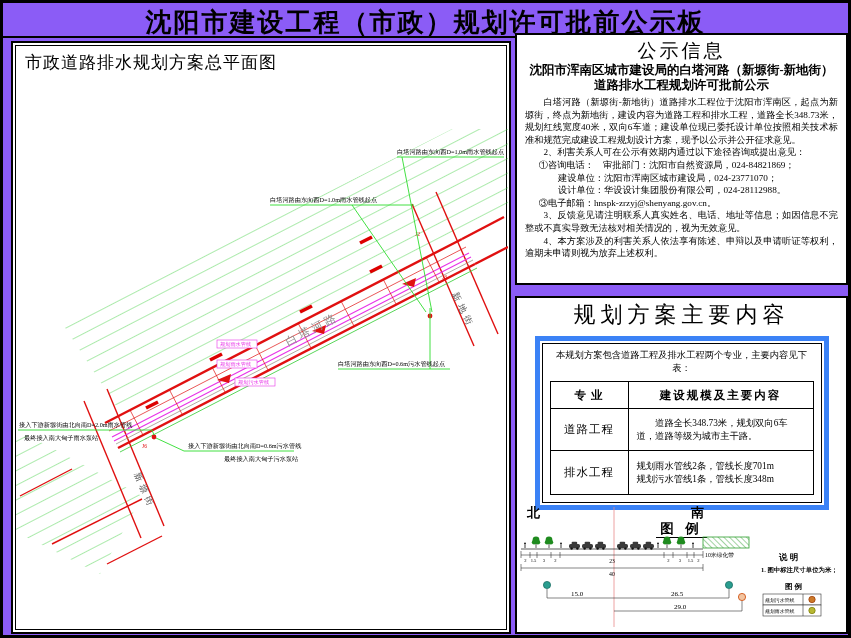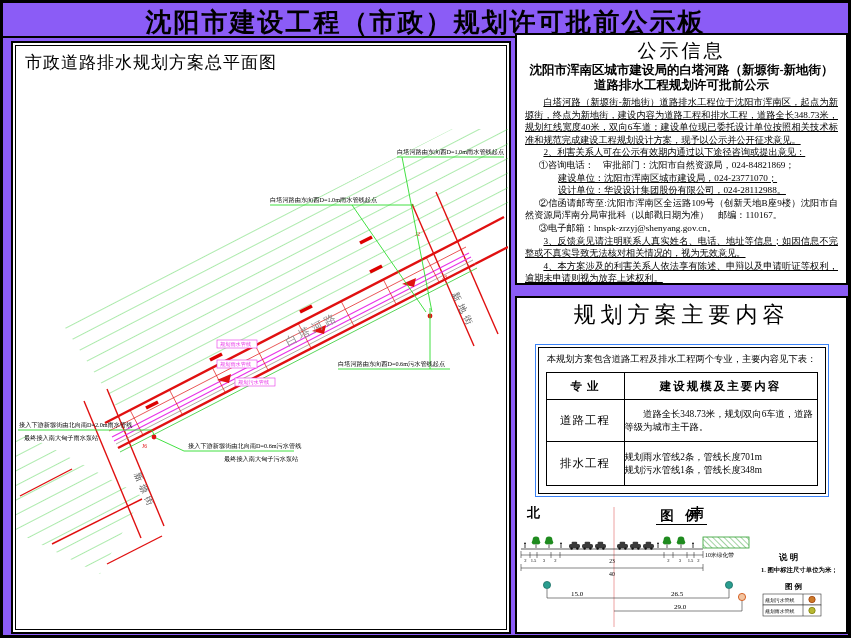--- a/index.html
+++ b/index.html
@@ -15,35 +15,35 @@
   #left-panel { position:absolute; left:8px; top:38px; width:500px; height:593px;
     border:2px solid #000; box-shadow: inset 0 0 0 2px #fff, inset 0 0 0 3px #000; background:#fff; }
   #plan-title { position:absolute; left:12px; top:8px; font-size:17px; letter-spacing:1px; }
   #plan-svg { position:absolute; left:3px; top:3px; }
   
   #notice-box { position:absolute; left:512px; top:30px; width:333px; height:252px;
     border:2px solid #000; background:#fff; padding:4px 8px; overflow:hidden; }
   #notice-title { text-align:center; font-size:19px; letter-spacing:3px; line-height:24px; }
   .notice-sub { text-align:center; font-size:12.5px; font-weight:bold; line-height:15px; }
   .np { font-size:9.2px; line-height:12.6px; text-align:justify; }
-  .i2 { text-indent:2em;text-decoration:underline; }
+  .i2 { text-indent:2em; }
   .i15 { text-indent:1.5em; }
-  .i35 { padding-left:3.6em;text-decoration:underline; }
+  .i35 { padding-left:3.6em; }
   
   #content-box { position:absolute; left:512px; top:293px; width:333px; height:338px;
     border:2px solid #000; background:#fff; overflow:hidden; }
   #content-title { text-align:center; font-size:22px; letter-spacing:5px; margin-top:2px; }
-  #table-wrap { margin:14px auto 0 auto; width:294px; border:1px solid #3b82f6;
+  #table-wrap { margin:6px auto 0 auto; width:294px; border:5px solid #3b82f6;
     box-shadow: inset 0 0 0 2px #fff, inset 0 0 0 3px #000; padding:8px 10px 10px 10px; }
   #table-intro { text-align:center; font-size:9.3px; margin-bottom:6px; }
   table.spec { width:100%; border-collapse:collapse; }
   table.spec td { border:1px solid #000; vertical-align:middle; }
   td.hd { text-align:center; font-weight:bold; font-size:11.5px; height:27px; letter-spacing:2px; }
   td.lbl { text-align:center; font-size:11.5px; width:78px; letter-spacing:1px; }
-  td.cnt { font-size:9.3px; line-height:13px; padding:6px 0; }
+  td.cnt { font-size:9.3px; line-height:13px; padding:6px 8px; }
   td.cnt .ind { text-indent:2em; }
   #legend-heading { text-align:center; margin-top:9px; }
   #legend-heading span { font-size:13.5px; font-weight:bold; letter-spacing:4px;
     border-bottom:1.5px solid #000; padding:0 4px 1px 4px; }
   #cs-svg { position:absolute; left:0px; top:207px; }
   .t { font-family:"Liberation Serif","DejaVu Serif",serif; }
 </style>
 </head>
 <body>
 
@@ -167,21 +167,20 @@
   <div id="notice-box">
     <div id="notice-title">公示信息</div>
     <div class="notice-sub">沈阳市浑南区城市建设局的白塔河路（新塬街-新地街）</div>
     <div class="notice-sub">道路排水工程规划许可批前公示</div>
     <div style="height:3px"></div>
     <p class="np i2">白塔河路（新塬街-新地街）道路排水工程位于沈阳市浑南区，起点为新塬街，终点为新地街，建设内容为道路工程和排水工程，道路全长348.73米，规划红线宽度40米，双向6车道；建设单位现已委托设计单位按照相关技术标准和规范完成建设工程规划设计方案，现予以公示并公开征求意见。</p>
     <p class="np i2">2、利害关系人可在公示有效期内通过以下途径咨询或提出意见：</p>
     <p class="np i15">①咨询电话：　审批部门：沈阳市自然资源局，024-84821869；</p>
     <p class="np i35">建设单位：沈阳市浑南区城市建设局，024-23771070；</p>
     <p class="np i35">设计单位：华设设计集团股份有限公司，024-28112988。</p>
-    <p class="np i15">②信函请邮寄至:沈阳市浑南区全运路109号（创新天地B座9楼）沈阳市自然资源局浑南分局审批科（以邮戳日期为准）　邮编：110167。</p>
     <p class="np i15">③电子邮箱：hnspk-zrzyj@shenyang.gov.cn。</p>
     <p class="np i2">3、反馈意见请注明联系人真实姓名、电话、地址等信息；如因信息不完整或不真实导致无法核对相关情况的，视为无效意见。</p>
     <p class="np i2">4、本方案涉及的利害关系人依法享有陈述、申辩以及申请听证等权利，逾期未申请则视为放弃上述权利。</p>
 
   </div>
 
   <div id="content-box">
     <div id="content-title">规划方案主要内容</div>
 
     <div id="table-wrap">

